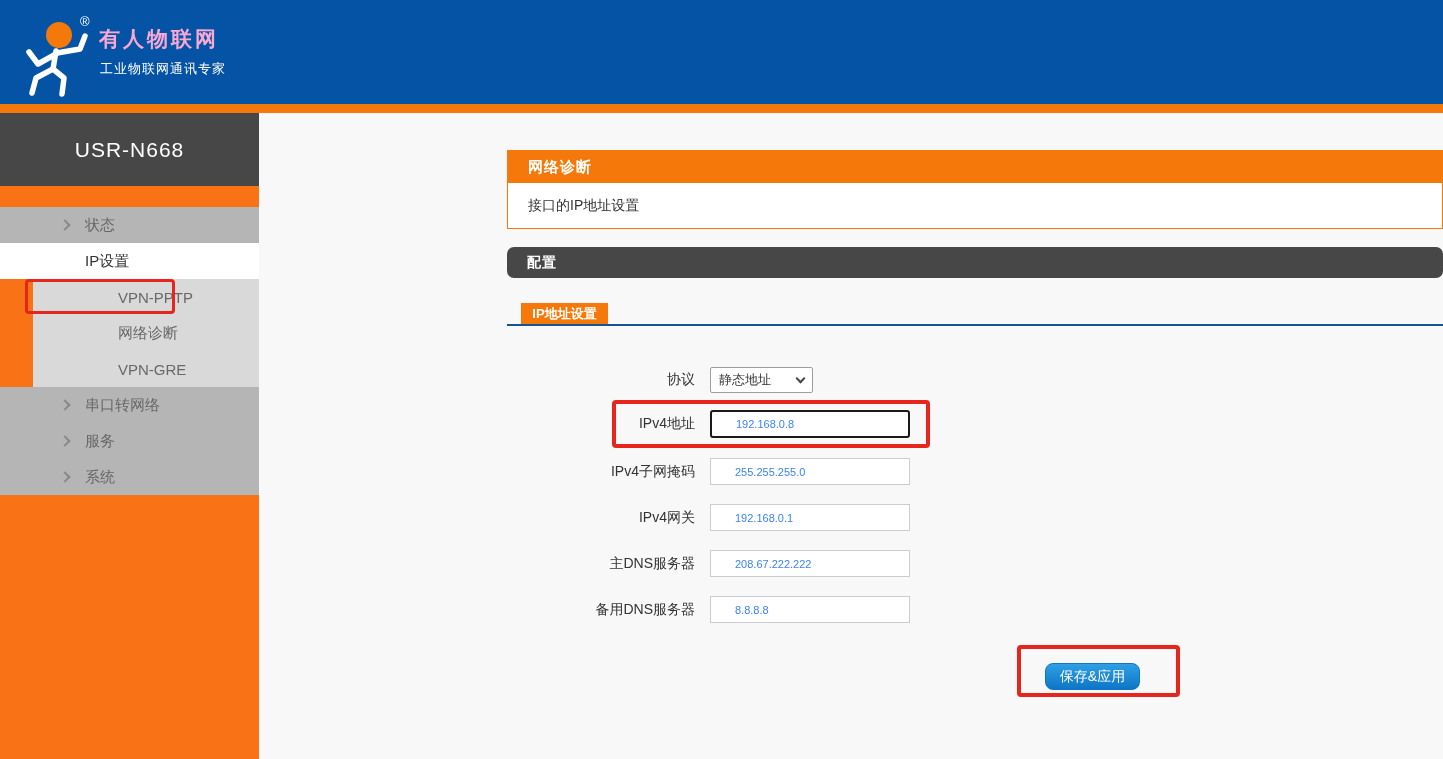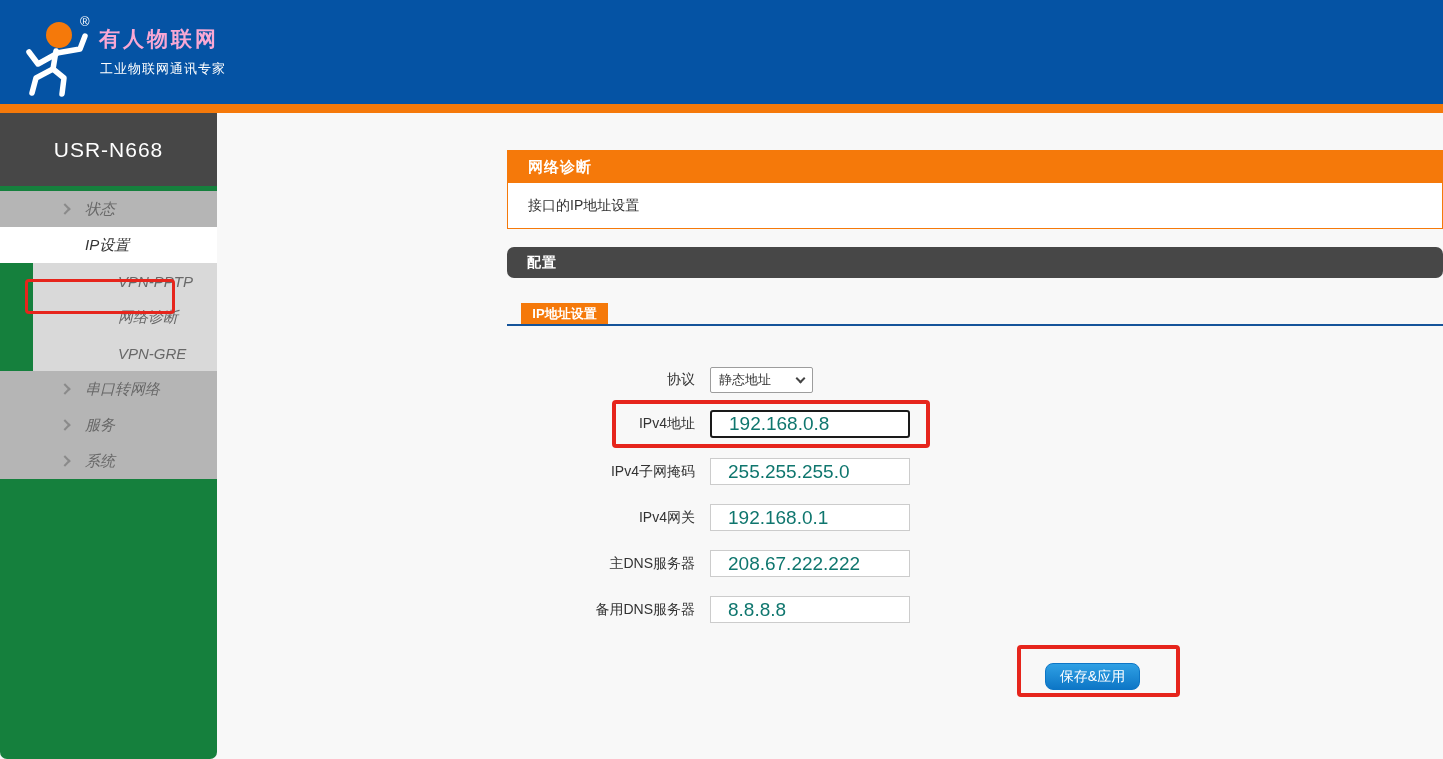--- a/index.html
+++ b/index.html
@@ -8,24 +8,24 @@
 
   
   .banner { position:absolute; left:0; top:0; width:1443px; height:104px; background:#0553a4; }
   .banner-strip { position:absolute; left:0; top:104px; width:1443px; height:9px; background:#f5790a; }
   .logo-mark { position:absolute; left:12px; top:6px; width:92px; height:95px; }
   .reg-mark { position:absolute; left:80px; top:14px; color:#fff; font-size:13px; }
   .brand-title { position:absolute; left:99px; top:25px; color:#f9a8d4; font-size:21px; font-weight:bold; letter-spacing:3px; }
   .brand-tagline { position:absolute; left:100px; top:60px; color:#fff; font-size:13px; letter-spacing:1px; }
 
   
-  .sidebar { position:absolute; left:0; top:113px; width:217px; height:646px; background:#15803d;border-radius:7px; }
+  .sidebar { position:absolute; left:0; top:113px; width:259px; height:646px; background:#f97316; }
   .sidebar-header { height:73px; background:#474747; display:flex; align-items:center; justify-content:center; }
   .sidebar-header span { color:#fff; font-size:21px; letter-spacing:1px; }
-  .menu { padding-top:5px;font-style:italic; }
+  .menu { padding-top:21px; }
   .menu-item { height:36px; display:flex; align-items:center; font-size:15px; cursor:pointer; }
   .menu-item .chev-box { width:14px; margin-left:61px; display:flex; align-items:center; }
   .menu-item .lbl { margin-left:10px; }
   .item-group { background:#b5b5b5; color:#686868; }
   .item-group-open { background:#474747; color:#fff; }
   .item-sub { background:#d9d9d9; color:#686868; padding-left:85px;margin-left:33px; }
   .item-sub-active { background:#ffffff; color:#333; padding-left:85px; }
   .chev { display:inline-block; width:8px; height:8px; border-right:2px solid #8a8a8a; border-bottom:2px solid #8a8a8a; }
   .chev-right { transform:rotate(-45deg); }
   .chev-down { transform:rotate(45deg); border-color:#fff; }
@@ -50,22 +50,22 @@
   .form-row { position:absolute; left:0; display:flex; align-items:center; }
   .form-label { width:188px; text-align:right; font-size:14px; color:#333; }
   .form-field { margin-left:15px; }
 
   .select-box { width:103px; height:26px; background:#fff; border:1px solid #9d9d9d; border-radius:2px;
                 display:flex; align-items:center; padding:0 8px; font-size:13px; color:#333; cursor:pointer; }
   .select-box .sel-text { flex:1; }
   .sel-chev { display:inline-block; width:7px; height:7px; border-right:2px solid #444; border-bottom:2px solid #444;
               transform:rotate(45deg); margin-top:-3px; }
 
-  .text-input { width:200px; height:27px; border:1px solid #ccc; background:#fff; padding:0 17px;
-                font-size:19px; color:#0f766e; font-family:"Liberation Sans","DejaVu Sans",sans-serif; outline:none; }
+  .text-input { width:200px; height:27px; border:1px solid #ccc; background:#fff; padding:0 24px;
+                font-size:11px; color:#3b82f6; font-family:"Liberation Sans","DejaVu Sans",sans-serif; outline:none; }
   .input-focused { width:200px; height:28px; border:2px solid #1a1a1a; border-radius:3px; }
 
   .save-btn { position:absolute; left:538px; top:663px; width:95px; height:27px; border:1px solid #0d76c6; border-radius:8px;
               background:linear-gradient(#2fa0e4,#0d76c6); color:#fff; font-size:14px; cursor:pointer;
               font-family:"Liberation Sans","DejaVu Sans",sans-serif; }
 
   
   .anno { position:absolute; border:4px solid #e6251c; border-radius:4px; pointer-events:none; }
   .anno-sidebar { left:25px; top:279px; width:150px; height:35px; border-width:3px; }
   .anno-ip { left:105px; top:400px; width:318px; height:48px; }

